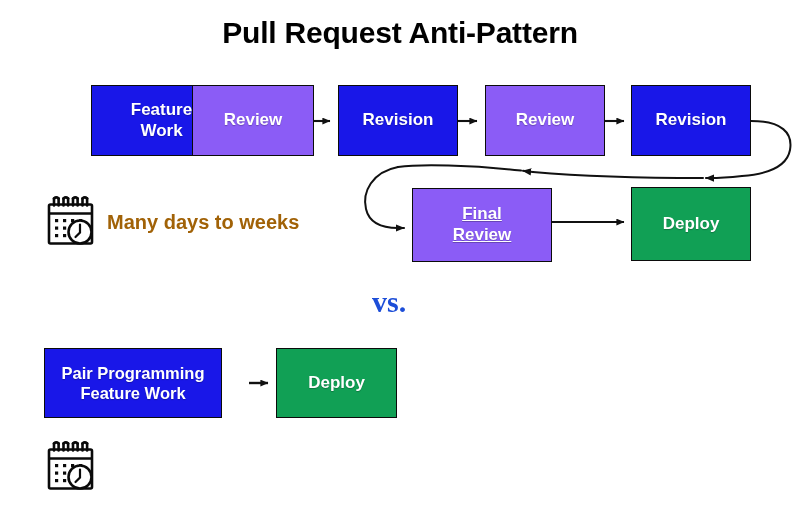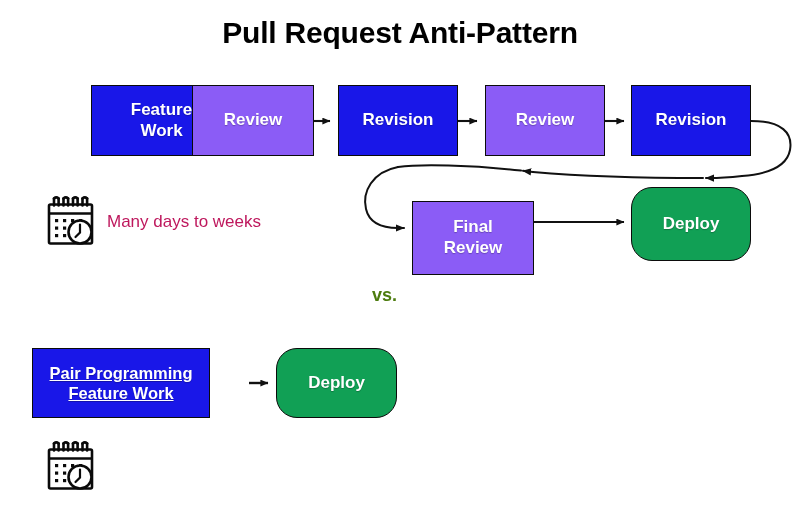--- a/index.html
+++ b/index.html
@@ -27,65 +27,66 @@
     top: 16px;
     width: 800px;
     text-align: center;
     font-size: 30px;
     font-weight: bold;
     color: #000000;
     letter-spacing: -0.2px;
   }
   .vs {
     position: absolute;
-    font-size: 18px;
-    font-weight: bold;
-    color: #4d7c0f;
+    font-size: 30px;
+    font-weight: bold;
+    color: #1d4ed8;
+    font-family: Liberation Serif, serif;
   }
   
   .box {
     position: absolute;
     box-sizing: border-box;
     border: 1.5px solid #0b0b0b;
     display: flex;
     align-items: center;
     justify-content: center;
     text-align: center;
     color: #ffffff;
     font-weight: bold;
     font-size: 17px;
     line-height: 1.22;
     padding: 2px 4px;
     white-space: pre-line;
     text-shadow: 0 1px 1px rgba(0,0,0,0.25);
   }
   .box.blue  { background: #1917E8; }
   .box.red   { background: #8b5cf6; }
-  .box.green { background: #11A055; border-radius: 21px; }
+  .box.green { background: #11A055; }
   .box.wide-label { font-size: 16.5px; }
 
   
   #arrows {
     position: absolute;
     left: 0; top: 0;
     width: 800px; height: 519px;
     pointer-events: none;
   }
 
   
   .caption-row {
     position: absolute;
     display: flex;
     align-items: center;
     gap: 9px;
   }
   .caption-text {
-    font-size: 17px;
-    font-weight: normal;
-    color: #be185d;
+    font-size: 20px;
+    font-weight: bold;
+    color: #a16207;
     white-space: nowrap;
   }
   .cal-icon { display: block; }
 </style>
 </head>
 <body>
 
 <div id="stage">
 
   <div class="title">Pull Request Anti-Pattern</div>
@@ -130,21 +131,21 @@
     </g>
   </svg>
 
   <div class="box blue" style="left:44px; top:85px; width:141px; height:71px;margin-left:47px;">Feature
 Work</div>
   <div class="box red" style="left:192px; top:85px; width:122px; height:71px;">Review</div>
   <div class="box blue" style="left:338px; top:85px; width:120px; height:71px;">Revision</div>
   <div class="box red" style="left:485px; top:85px; width:120px; height:71px;">Review</div>
   <div class="box blue" style="left:631px; top:85px; width:120px; height:71px;">Revision</div>
 
-  <div class="box red" style="left:412px; top:201px; width:122px; height:74px;">Final
+  <div class="box red" style="left:412px; top:188px; width:140px; height:74px;text-decoration:underline;">Final
 Review</div>
   <div class="box green" style="left:631px; top:187px; width:120px; height:74px;">Deploy</div>
 
   <div class="caption-row" style="left:44px; top:195px;">
     <svg class="cal-icon" width="54" height="54" viewBox="0 0 54 54">
       <g fill="none" stroke="#0a0a0a" stroke-width="2.6">
 
         <path d="M10,3.5 v7" stroke-linecap="round"></path>
         <path d="M10,3.5 a3.4,3.4 0 0 1 4.6,0" stroke-linecap="round"></path>
         <path d="M14.6,3.5 v7" stroke-linecap="round"></path>
@@ -173,21 +174,21 @@
       </g>
 
       <circle cx="36" cy="37" r="11.5" fill="#ffffff" stroke="#0a0a0a" stroke-width="2.6"></circle>
       <path d="M36,29.5 v8 l-4.5,4.5" fill="none" stroke="#0a0a0a" stroke-width="2.2" stroke-linecap="round"></path>
     </svg>
     <span class="caption-text">Many days to weeks</span>
   </div>
 
   <div class="vs" style="left:372px; top:285px;">vs.</div>
 
-  <div class="box blue wide-label" style="left:32px; top:348px; width:178px; height:70px;text-decoration:underline;">Pair Programming
+  <div class="box blue wide-label" style="left:44px; top:348px; width:178px; height:70px;">Pair Programming
 Feature Work</div>
   <div class="box green" style="left:276px; top:348px; width:121px; height:70px;">Deploy</div>
 
   <div class="caption-row" style="left:44px; top:440px;">
     <svg class="cal-icon" width="54" height="54" viewBox="0 0 54 54">
       <g fill="none" stroke="#0a0a0a" stroke-width="2.6">
         <path d="M10,3.5 v7" stroke-linecap="round"></path>
         <path d="M10,3.5 a3.4,3.4 0 0 1 4.6,0" stroke-linecap="round"></path>
         <path d="M14.6,3.5 v7" stroke-linecap="round"></path>
         <path d="M19.5,3.5 v7" stroke-linecap="round"></path>

